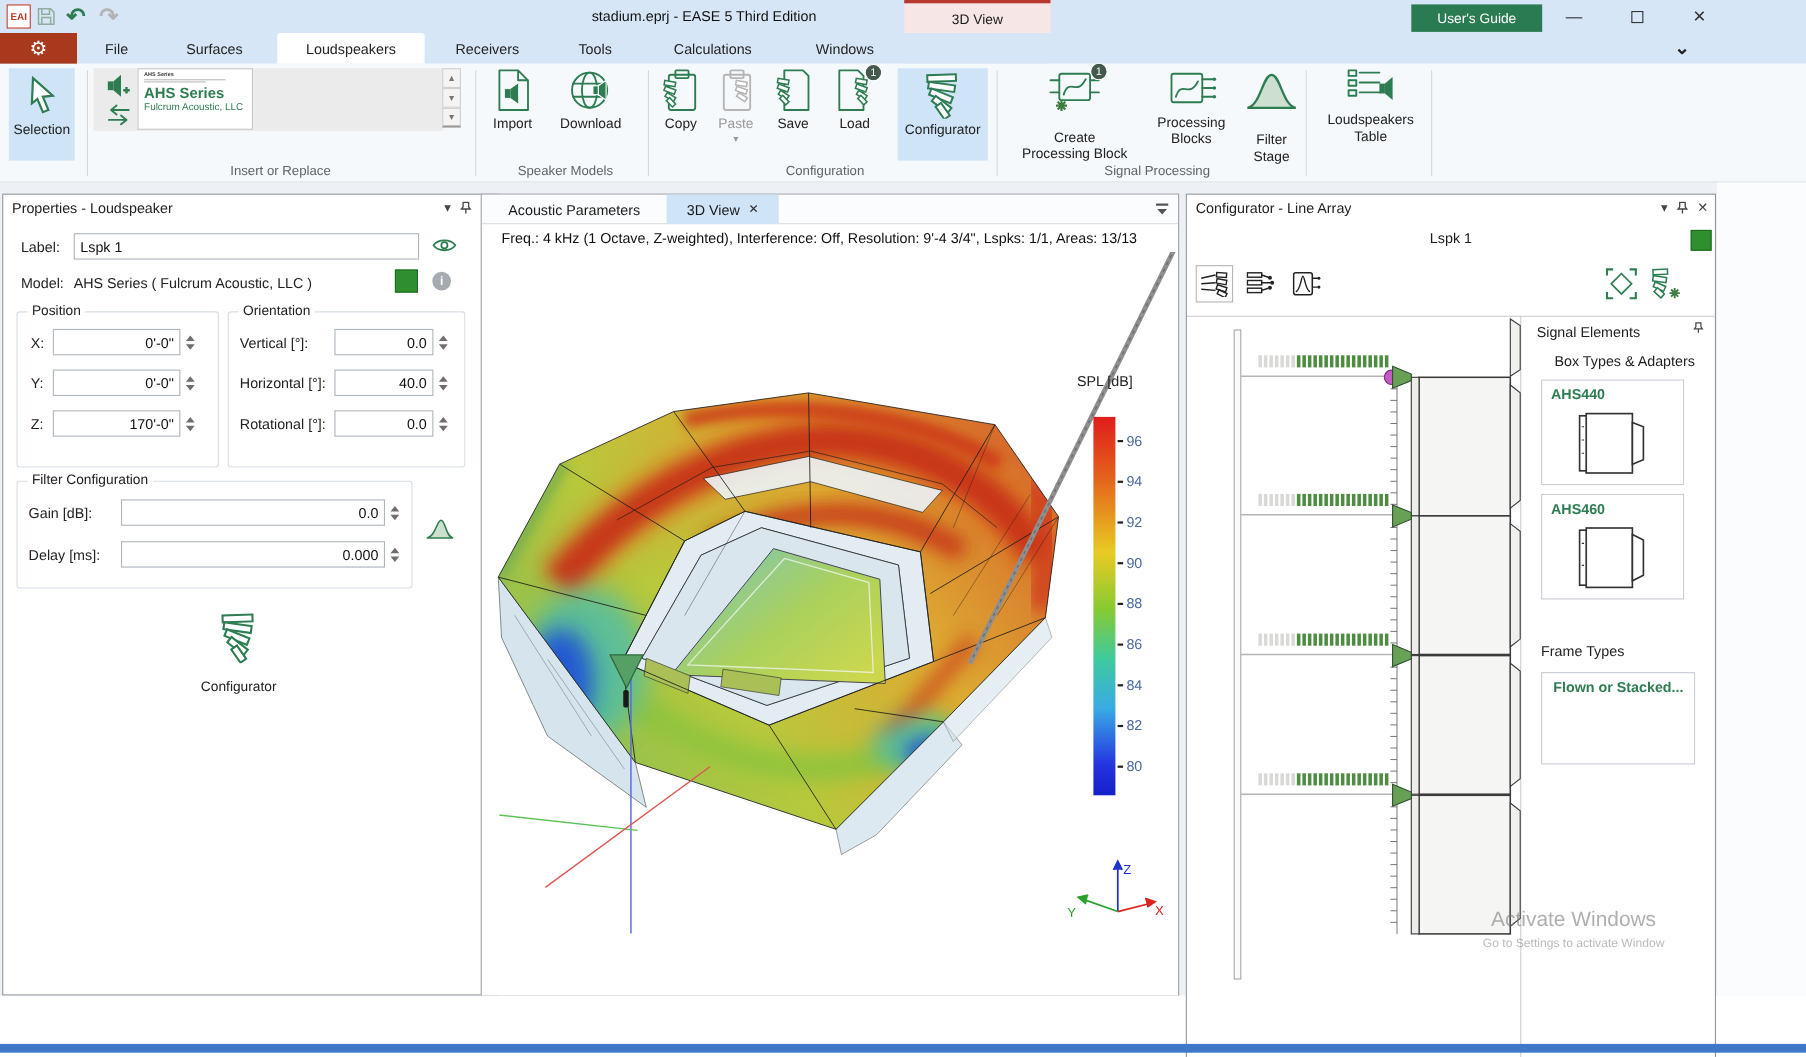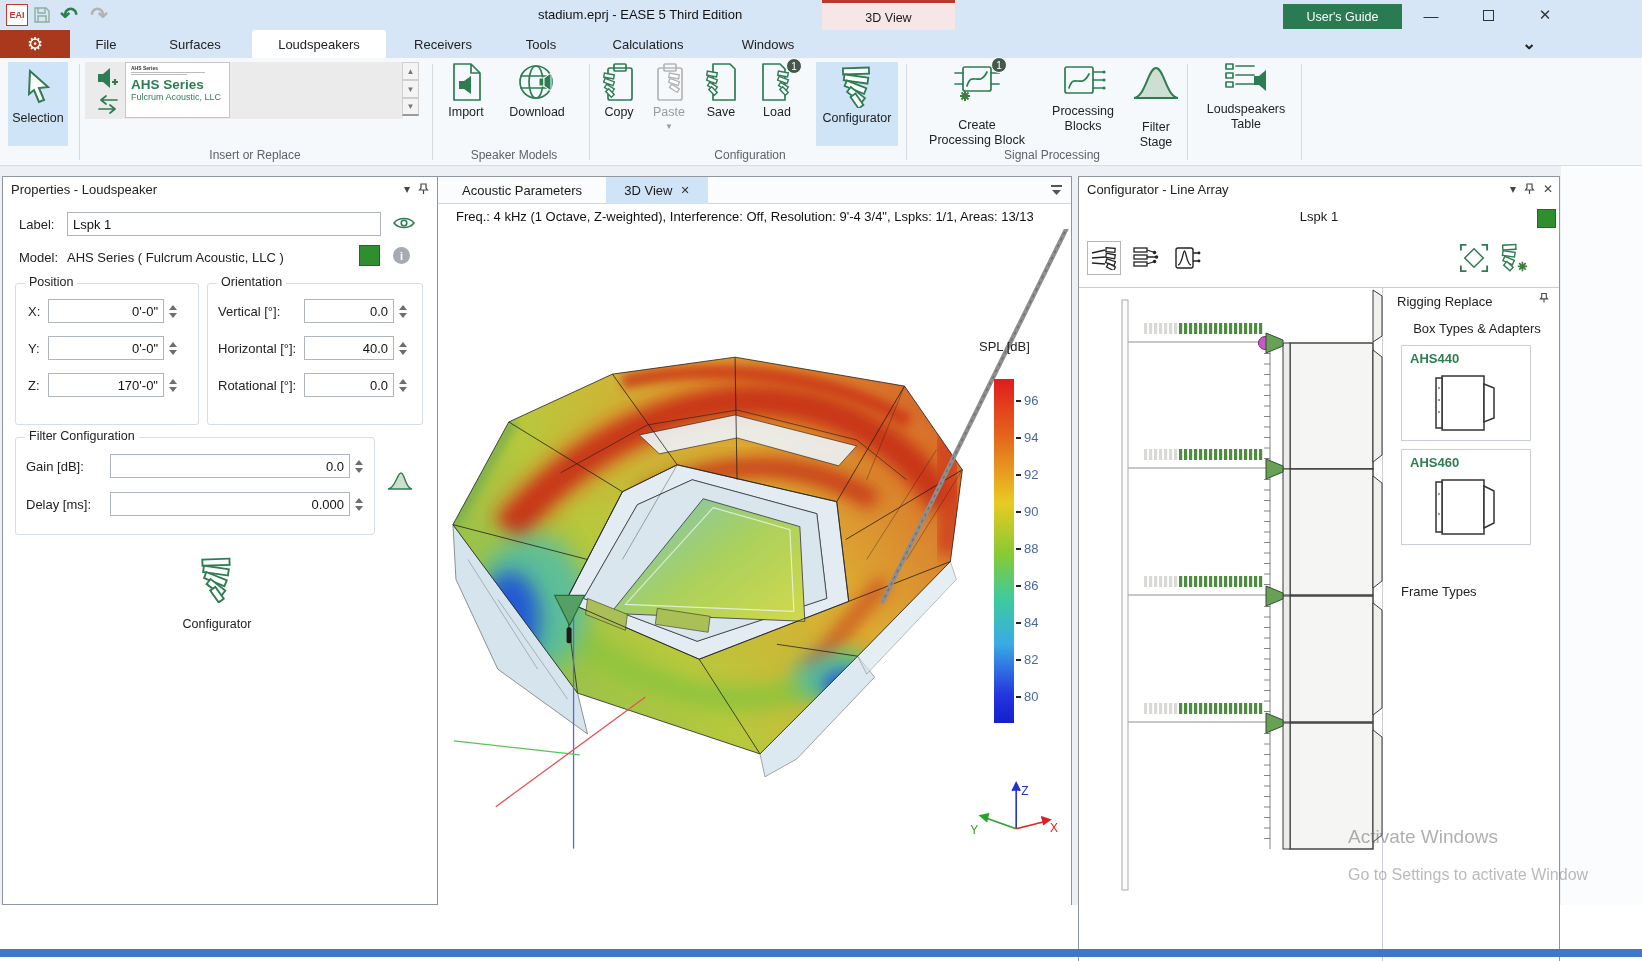--- a/index.html
+++ b/index.html
@@ -73,23 +73,23 @@
   .cfg-sel{background:#fff;border:1px solid #b5b5b5;}
   .rig-divh{position:absolute;left:0;top:110px;right:0;height:1px;background:#c9ced4;}
   .rig-divv{position:absolute;left:303px;top:110px;width:1px;bottom:0;background:#c9ced4;}
   .rig-title{position:absolute;left:318px;top:117px;font-size:13px;color:#222;}
   .rig-sub{position:absolute;font-size:13px;color:#222;}
   .rig-card{position:absolute;background:#fff;border:1px solid #c9ced4;}
   .rig-card .cap{position:absolute;left:8px;top:5px;font-size:13px;font-weight:bold;color:#2e7d52;}
   
   .statusbar{position:absolute;left:0;top:905px;width:1642px;height:44px;background:#edf3fb;border-top:1px solid #cfd6de;font-size:13px;color:#555;display:flex;align-items:flex-start;padding:12px 0 0 10px;}
   .bluebar{position:absolute;left:0;top:949px;width:1642px;height:8px;background:#3f77c9;}
-  .watermark{position:absolute;left:1348px;top:826px;color:rgba(118,118,118,.58);pointer-events:none;}
+  .watermark{position:absolute;left:1348px;top:826px;color:rgba(118,118,118,.58);pointer-events:none;text-align:center;}
   .watermark .w1{font-size:19px;}
-  .watermark .w2{font-size:16px;margin-top:18px;color:rgba(118,118,118,.5);}
+  .watermark .w2{font-size:11px;margin-top:4px;color:rgba(118,118,118,.5);}
   svg{display:block;}
   .gline{stroke:#2e7d52;fill:none;stroke-width:1.7;stroke-linecap:round;stroke-linejoin:round;}
   .grayline{stroke:#b5b5b5;fill:none;stroke-width:1.7;stroke-linecap:round;stroke-linejoin:round;}
 </style>
 </head>
 <body>
 
 <div class="window">
 
   <div class="titlebar">
@@ -811,21 +811,21 @@
         <line x1="181" y1="487.5" x2="187" y2="487.5" stroke="#666" stroke-width="0.8"></line>
         <line x1="181" y1="498" x2="187" y2="498" stroke="#666" stroke-width="0.8"></line>
         <line x1="181" y1="508.5" x2="187" y2="508.5" stroke="#666" stroke-width="0.8"></line>
         <line x1="181" y1="519" x2="187" y2="519" stroke="#666" stroke-width="0.8"></line>
         <line x1="181" y1="529.5" x2="187" y2="529.5" stroke="#666" stroke-width="0.8"></line>
         <line x1="181" y1="540" x2="187" y2="540" stroke="#666" stroke-width="0.8"></line>
         <line x1="181" y1="550.5" x2="187" y2="550.5" stroke="#666" stroke-width="0.8"></line>
         <path d="M183,425 L200,432 L200,438 L183,445 Z" fill="#68a055" stroke="#2f4f2f" stroke-width="1"></path>
       </svg>
 
-    <div class="rig-title">Rigging Replace</div>
+    <div class="rig-title">Signal Elements</div>
     <span style="position:absolute;right:10px;top:115px">
         <svg width="10" height="12" viewBox="0 0 11 12">
           <path d="M3,1 h5 v4 l1.5,2 h-8 l1.5,-2 Z M5.5,7 v4" stroke="#444" fill="none" stroke-width="1.2"></path>
         </svg>
       </span>
     <div class="rig-sub" style="left:318px;top:144px;width:160px;text-align:center">Box Types &amp; Adapters</div>
 
     <div class="rig-card" style="left:322px;top:168px;width:130px;height:96px">
       <span class="cap">AHS440</span>
       <svg width="70" height="58" viewBox="0 0 70 58" style="position:absolute;left:32px;top:28px">
@@ -842,20 +842,23 @@
       <svg width="70" height="58" viewBox="0 0 70 58" style="position:absolute;left:32px;top:28px">
         <g stroke="#333" fill="#fff" stroke-width="1.5">
             <rect x="8" y="2" width="42" height="54"></rect>
             <rect x="2" y="4" width="6" height="50"></rect>
             <path d="M50,8 L60,13 V45 L50,50 Z"></path>
           </g>
         <path d="M4,16 h2 M4,36 h2" stroke="#333" stroke-width="1"></path>
       </svg>
     </div>
     <div class="rig-sub" style="left:322px;top:407px">Frame Types</div>
+    <div class="rig-card" style="left:322px;top:434px;width:140px;height:84px">
+      <span class="cap" style="left:10px">Flown or Stacked...</span>
+    </div>
   </div>
 
   <div class="bluebar"></div>
 
   <div class="watermark">
     <div class="w1">Activate Windows</div>
     <div class="w2">Go to Settings to activate Window</div>
   </div>
 </div>
 

